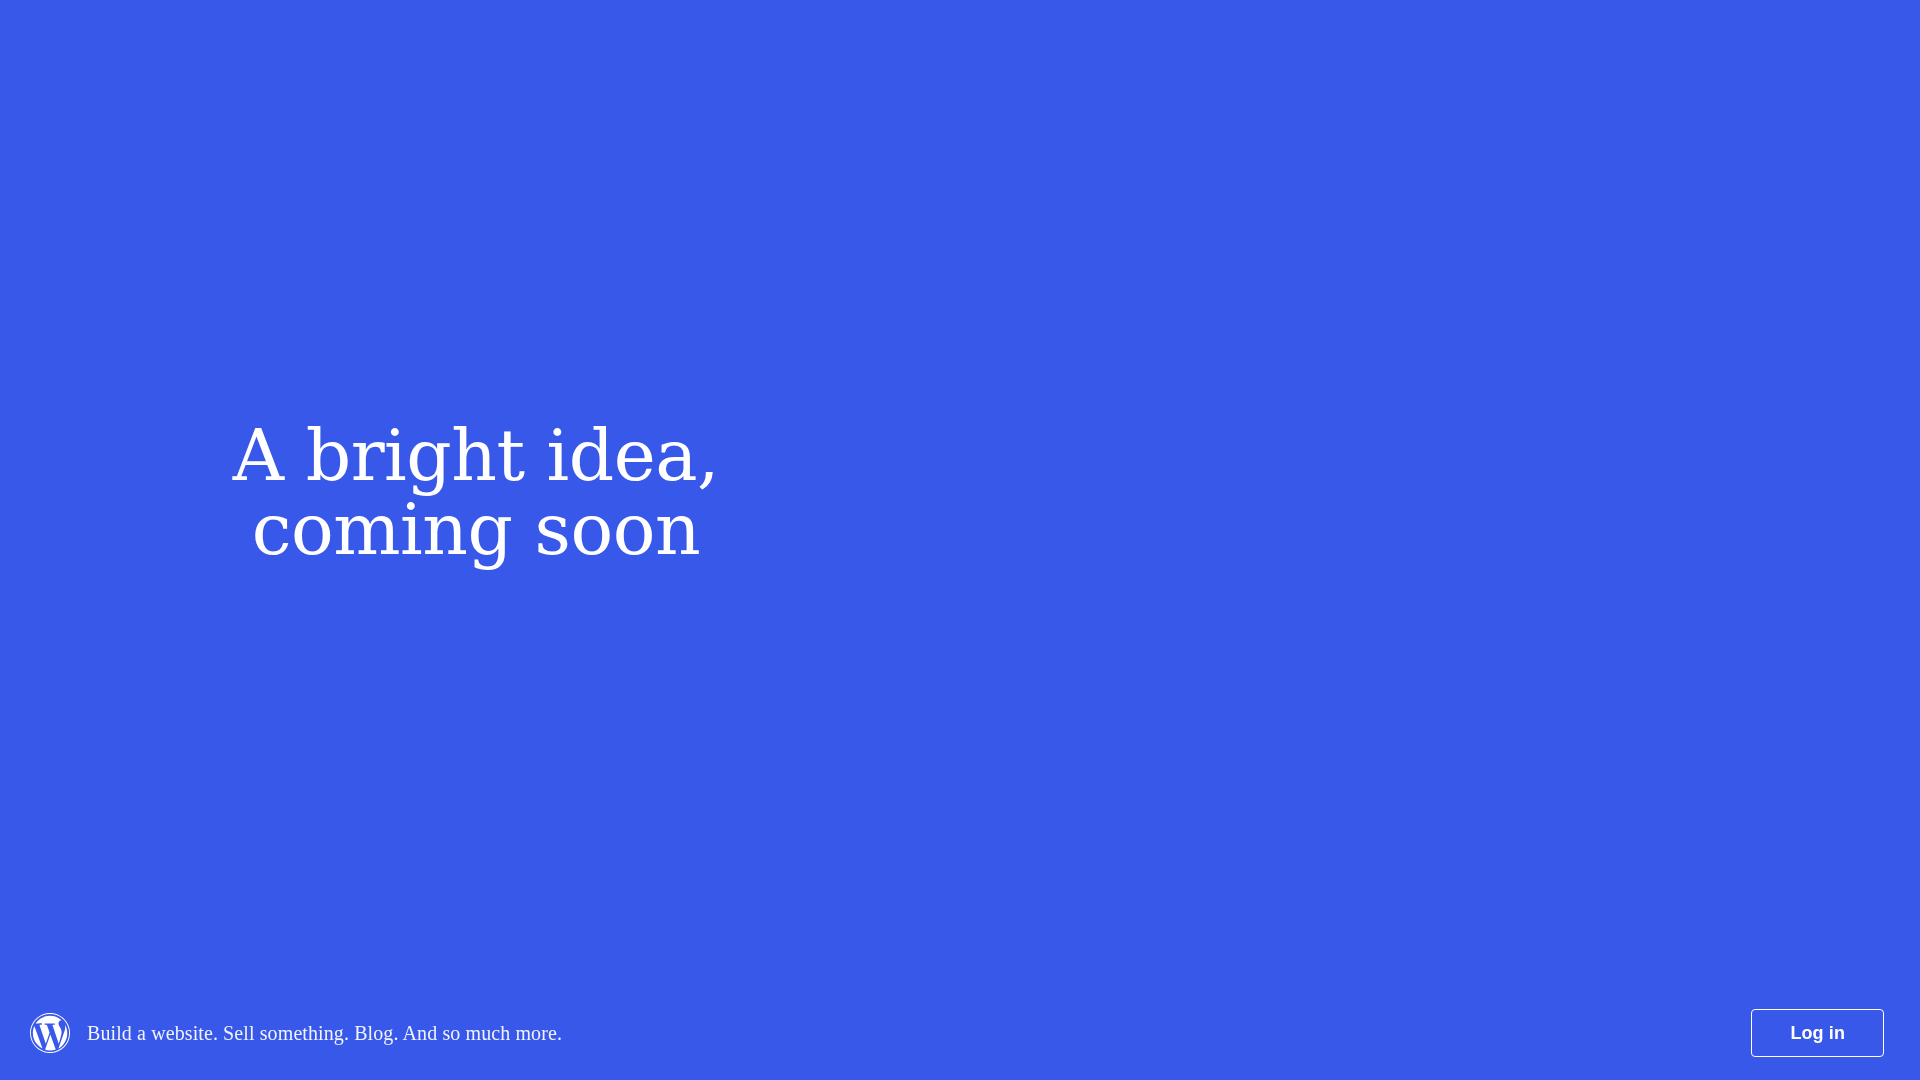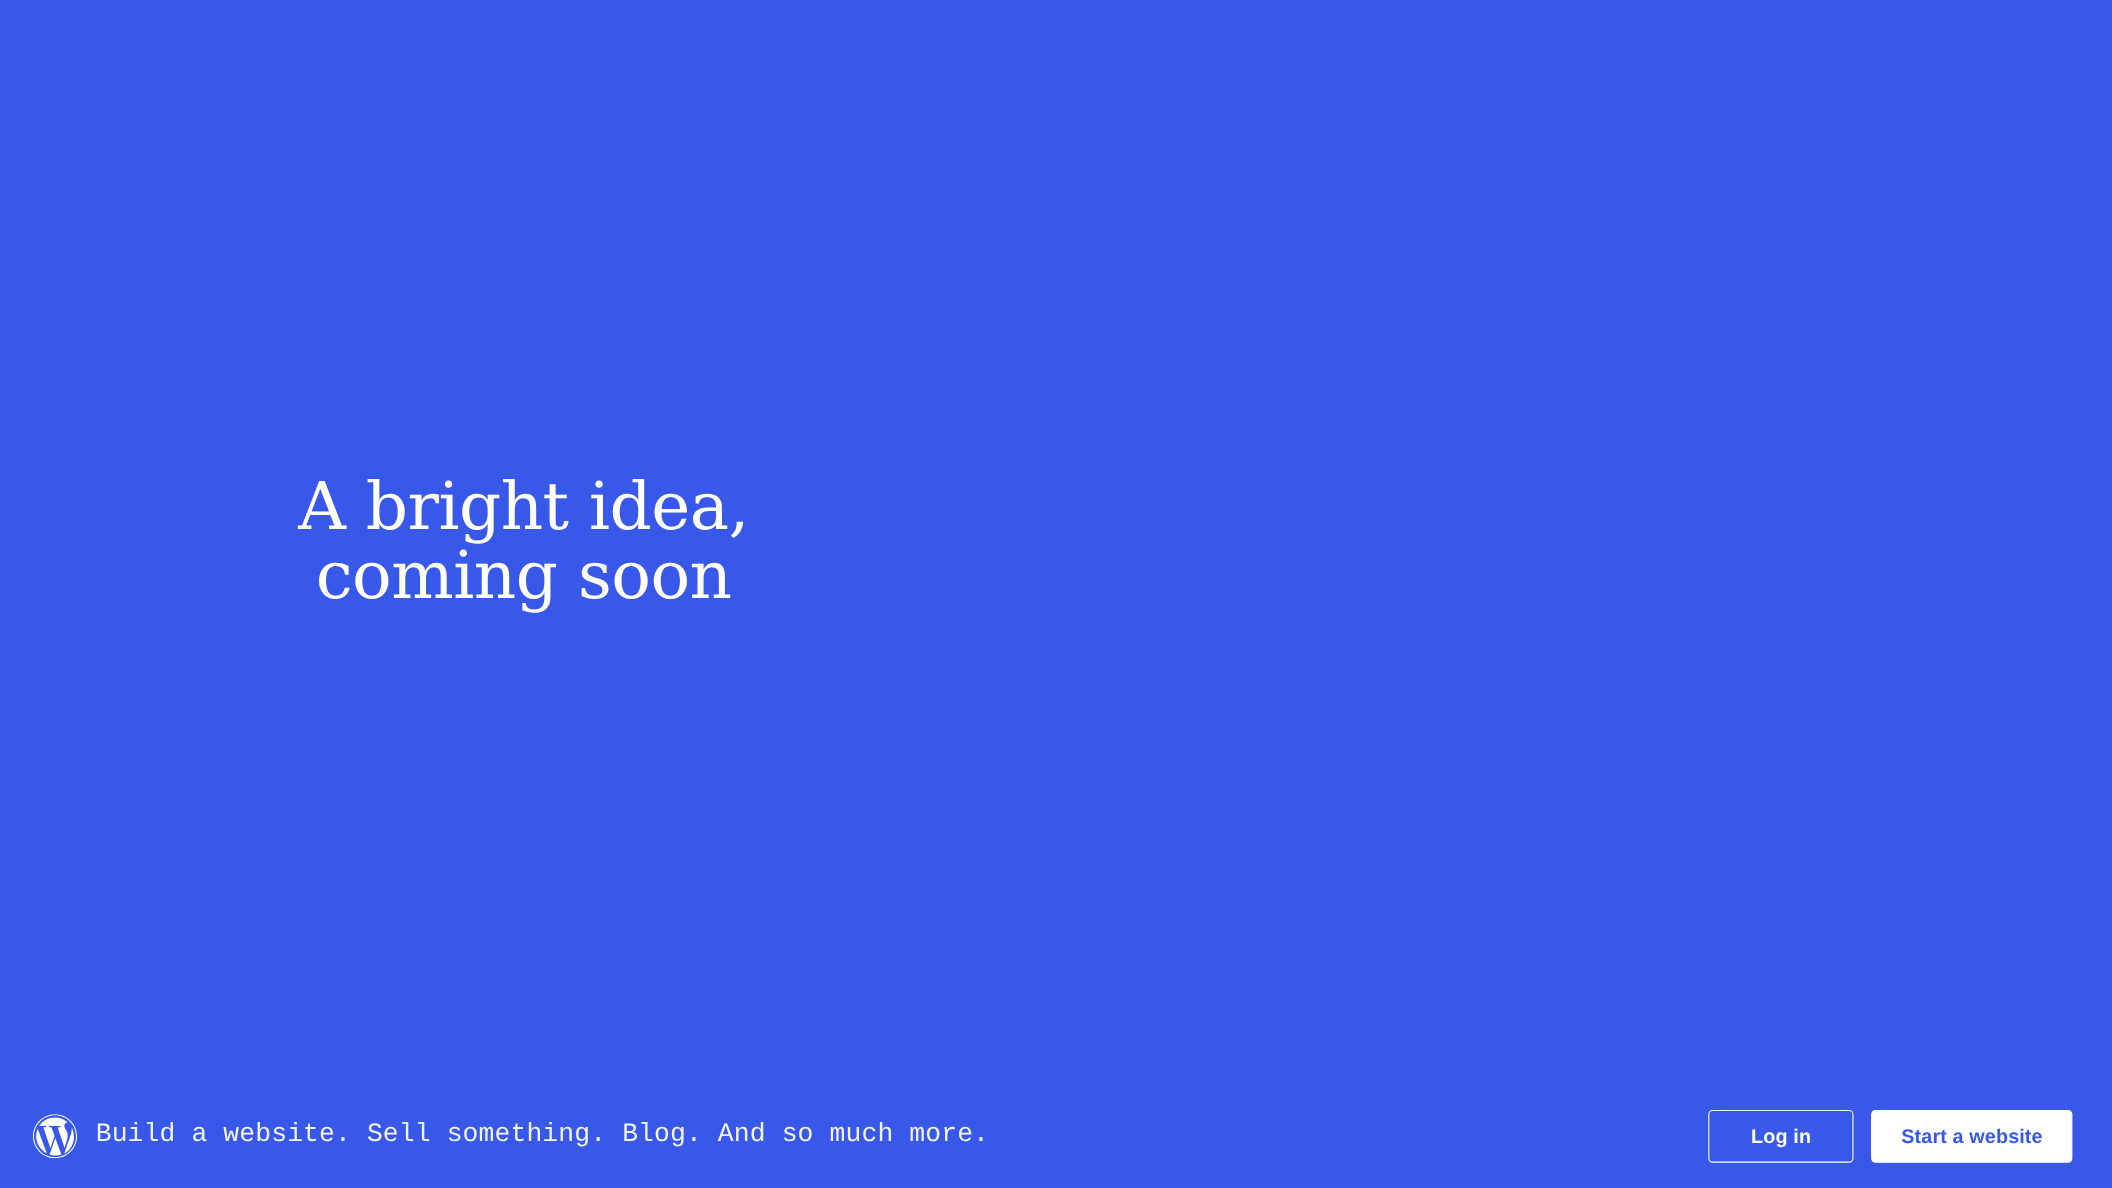--- a/index.html
+++ b/index.html
@@ -35,21 +35,21 @@
   }
 
   .hero-inner {
     margin-left: 186px;
     width: 580px;
   }
 
   .headline {
     font-family: "DejaVu Serif", "Liberation Serif", serif;
     font-weight: 400;
-    font-size: 60px;
+    font-size: 71px;
     line-height: 1.04;
     letter-spacing: -0.5px;
     color: #ffffff;
     text-align: center;
     white-space: pre-line;
   }
 
   
   .footer {
     position: absolute;
@@ -70,22 +70,22 @@
   }
 
   .wp-logo {
     width: 40px;
     height: 40px;
     flex: 0 0 40px;
     display: block;
   }
 
   .tagline {
-    font-family: Liberation Mono, monospace;
-    font-size: 24px;
+    font-family: Liberation Serif, serif;
+    font-size: 20px;
     line-height: 1.2;
     color: rgba(255,255,255,0.93);
     letter-spacing: 0.1px;
     white-space: nowrap;
   }
 
   .footer-right {
     display: flex;
     align-items: center;
     gap: 16px;
@@ -144,18 +144,17 @@
         <path fill="#ffffff" d="M96.7,58.6c0-6.5-2.3-11-4.3-14.5c-2.7-4.3-5.2-8-5.2-12.3c0-4.8,3.7-9.3,8.9-9.3c0.2,0,0.5,0,0.7,0 c-9.4-8.6-21.9-13.9-35.6-13.9c-18.4,0-34.6,9.4-44,23.7c1.2,0,2.4,0.1,3.4,0.1c5.5,0,14.1-0.7,14.1-0.7c2.9-0.2,3.2,4,0.3,4.3 c0,0-2.9,0.3-6.1,0.5l19.5,58l11.7-35.1l-8.3-22.8c-2.9-0.2-5.6-0.5-5.6-0.5c-2.9-0.2-2.5-4.5,0.3-4.3c0,0,8.7,0.7,13.9,0.7 c5.5,0,14.1-0.7,14.1-0.7c2.9-0.2,3.2,4,0.3,4.3c0,0-2.9,0.3-6.1,0.5l19.3,57.5l5.3-17.8C95.1,69.1,96.7,63.5,96.7,58.6z"></path>
         <path fill="#ffffff" d="M62.2,66l-16,46.6c4.8,1.4,9.8,2.2,15.1,2.2c6.2,0,12.2-1.1,17.7-3c-0.1-0.2-0.3-0.5-0.4-0.7L62.2,66z"></path>
         <path fill="#ffffff" d="M107.4,36.2c0.2,1.7,0.4,3.6,0.4,5.6c0,5.5-1,11.7-4.2,19.5l-16.7,48.3c16.3-9.5,27.2-27.1,27.2-47.3 C114.1,52.8,111.7,43.9,107.4,36.2z"></path>
         <path fill="#ffffff" d="M61.3,0C27.5,0,0,27.5,0,61.3s27.5,61.3,61.3,61.3s61.3-27.5,61.3-61.3S95.1,0,61.3,0z M61.3,119.7 c-32.2,0-58.4-26.2-58.4-58.4S29.1,2.9,61.3,2.9s58.4,26.2,58.4,58.4S93.5,119.7,61.3,119.7z"></path>
       </svg>
       <span class="tagline">Build a website. Sell something. Blog. And so much more.</span>
     </div>
 
     <div class="footer-right">
       <a class="btn btn-outline">Log in</a>
-      <a class="btn btn-solid">Start a website</a>
     </div>
 
   </footer>
 
 </div>
 
 </body></html>

